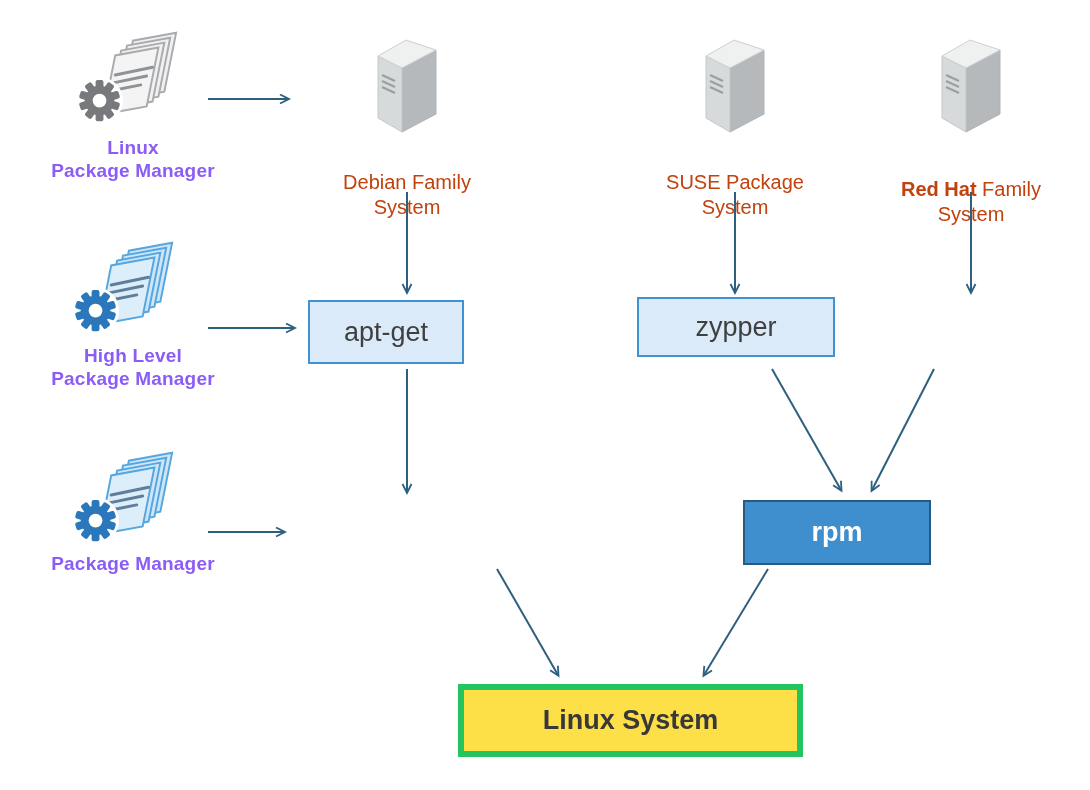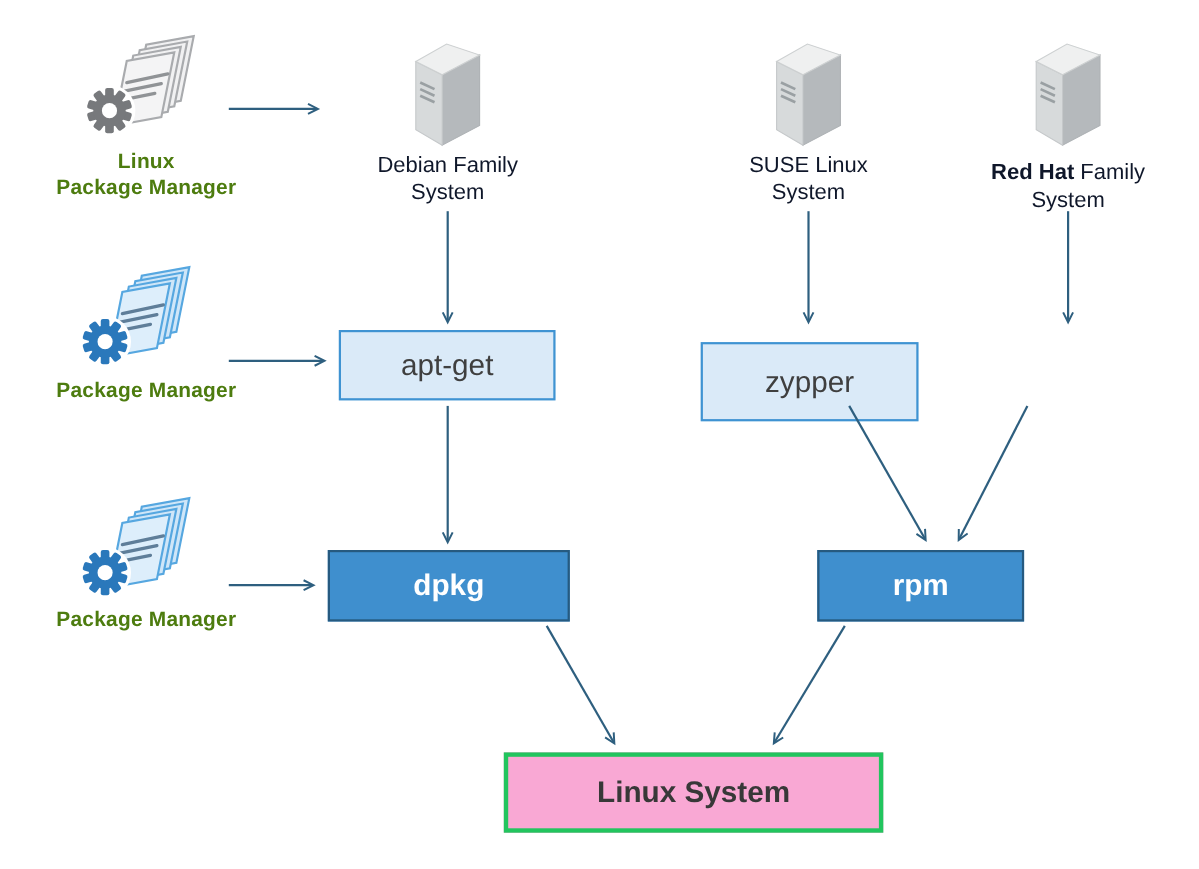--- a/index.html
+++ b/index.html
@@ -5,45 +5,45 @@
   html,body{margin:0;padding:0;background:#ffffff;}
   #canvas{
     position:relative;width:1090px;height:790px;background:#ffffff;overflow:hidden;
     font-family:"Liberation Sans",sans-serif;
   }
   
   .legend-item{position:absolute;}
   .legend-icon{position:absolute;}
   .legend-label{
     position:absolute;width:240px;text-align:center;
-    font-weight:bold;font-size:19px;line-height:23px;color:#4d7c0f;letter-spacing:0.2px;
+    font-weight:bold;font-size:19px;line-height:23px;color:#8b5cf6;letter-spacing:0.2px;
   }
   .legend-label .line{display:block;}
   
   .family-label{
     position:absolute;width:190px;text-align:center;
-    font-size:20px;line-height:25px;color:#0f172a;
+    font-size:20px;line-height:25px;color:#c2410c;margin-top:32px;
   }
   .family-label .l1,.family-label .l2{display:block;}
   .family-label .emph{font-weight:bold;}
   
   .node{
     position:absolute;display:flex;align-items:center;justify-content:center;
     box-sizing:border-box;z-index:2;
   }
   .node-light{
     background:#daeaf8;border:2px solid #3f93d2;
     font-size:27px;color:#3f3f3f;
   }
   .node-dark{
     background:#3f8fce;border:2px solid #265a80;
     font-size:27px;font-weight:bold;color:#ffffff;
   }
   .node-system{
-    background:#f9a8d4;border:4px solid #22c55e;
+    background:#fde047;border:6px solid #22c55e;
     font-size:27px;font-weight:bold;color:#383838;
   }
   
   #connectors{position:absolute;left:0;top:0;z-index:5;pointer-events:none;}
 </style>
 </head>
 <body>
 
 <div id="canvas">
 
@@ -109,20 +109,21 @@
           <rect x="-4" y="-21" width="8" height="9" rx="2" transform="rotate(216)"></rect>
           <rect x="-4" y="-21" width="8" height="9" rx="2" transform="rotate(252)"></rect>
           <rect x="-4" y="-21" width="8" height="9" rx="2" transform="rotate(288)"></rect>
           <rect x="-4" y="-21" width="8" height="9" rx="2" transform="rotate(324)"></rect>
           <circle r="15"></circle>
         </g>
         <circle r="7" fill="#ffffff"></circle>
       </g>
     </svg>
     <div class="legend-label" style="left:13px;top:344px">
+      <span class="line">High Level</span>
       <span class="line">Package Manager</span>
     </div>
   </div>
 
   <div class="legend-item">
     <svg class="legend-icon" style="left:70px;top:444px" width="108" height="108" viewBox="0 0 110 110">
       <g stroke="#56a7e0" stroke-width="2" fill="#cfe6f8">
         <polygon points="48,77 92,69 104,9 60,17"></polygon>
         <polygon points="42,82 86,74 98,14 54,22"></polygon>
         <polygon points="36,87 80,79 92,19 48,27"></polygon>
@@ -178,21 +179,21 @@
       <polygon points="28,38 62,20 62,84 28,102" fill="#b5b9bc" stroke="#aeb2b5" stroke-width="1"></polygon>
       <polygon points="4,26 28,38 28,102 4,88" fill="#d7dadb" stroke="#c5c8ca" stroke-width="1"></polygon>
       <polygon points="4,26 32,10 62,20 28,38" fill="#eff0f0" stroke="#cdd0d1" stroke-width="1"></polygon>
       <g stroke="#9aa0a3" stroke-width="2.4">
         <line x1="8" y1="45" x2="21" y2="51"></line>
         <line x1="8" y1="51" x2="21" y2="57"></line>
         <line x1="8" y1="57" x2="21" y2="63"></line>
       </g>
     </svg>
     <div class="family-label" style="left:640px;top:138px">
-      <span class="l1"><span class="emph"></span><span>SUSE Linux</span></span>
+      <span class="l1"><span class="emph"></span><span>SUSE Package</span></span>
       <span class="l2">System</span>
     </div>
   </div>
 
   <div>
     <svg style="position:absolute;left:938px;top:30px" width="66" height="104" viewBox="0 0 66 104">
       <polygon points="28,38 62,20 62,84 28,102" fill="#b5b9bc" stroke="#aeb2b5" stroke-width="1"></polygon>
       <polygon points="4,26 28,38 28,102 4,88" fill="#d7dadb" stroke="#c5c8ca" stroke-width="1"></polygon>
       <polygon points="4,26 32,10 62,20 28,38" fill="#eff0f0" stroke="#cdd0d1" stroke-width="1"></polygon>
       <g stroke="#9aa0a3" stroke-width="2.4">
@@ -200,26 +201,25 @@
         <line x1="8" y1="51" x2="21" y2="57"></line>
         <line x1="8" y1="57" x2="21" y2="63"></line>
       </g>
     </svg>
     <div class="family-label" style="left:876px;top:145px">
       <span class="l1"><span class="emph">Red Hat</span><span> Family</span></span>
       <span class="l2">System</span>
     </div>
   </div>
 
-  <div class="node node-light" style="left:308px;top:300px;width:197px;height:64px">apt-get</div>
-
-  <div class="node node-light" style="left:637px;top:311px;width:198px;height:72px">zypper</div>
-
-
-  <div class="node node-dark" style="left:298px;top:500px;width:220px;height:65px">dpkg</div>
+  <div class="node node-light" style="left:308px;top:300px;width:156px;height:64px">apt-get</div>
+
+  <div class="node node-light" style="left:637px;top:297px;width:198px;height:60px">zypper</div>
+
+
 
   <div class="node node-dark" style="left:743px;top:500px;width:188px;height:65px">rpm</div>
 
   <div class="node node-system" style="left:458px;top:684px;width:345px;height:73px">Linux System</div>
 
   <svg id="connectors" width="1090" height="790" viewBox="0 0 1090 790">
     <defs>
       <marker id="chev" markerWidth="14" markerHeight="14" refX="9" refY="5.5" orient="auto" markerUnits="userSpaceOnUse">
         <path d="M1,1 L10,5.5 L1,10" fill="none" stroke="#2e5f7f" stroke-width="1.8"></path>
       </marker>

